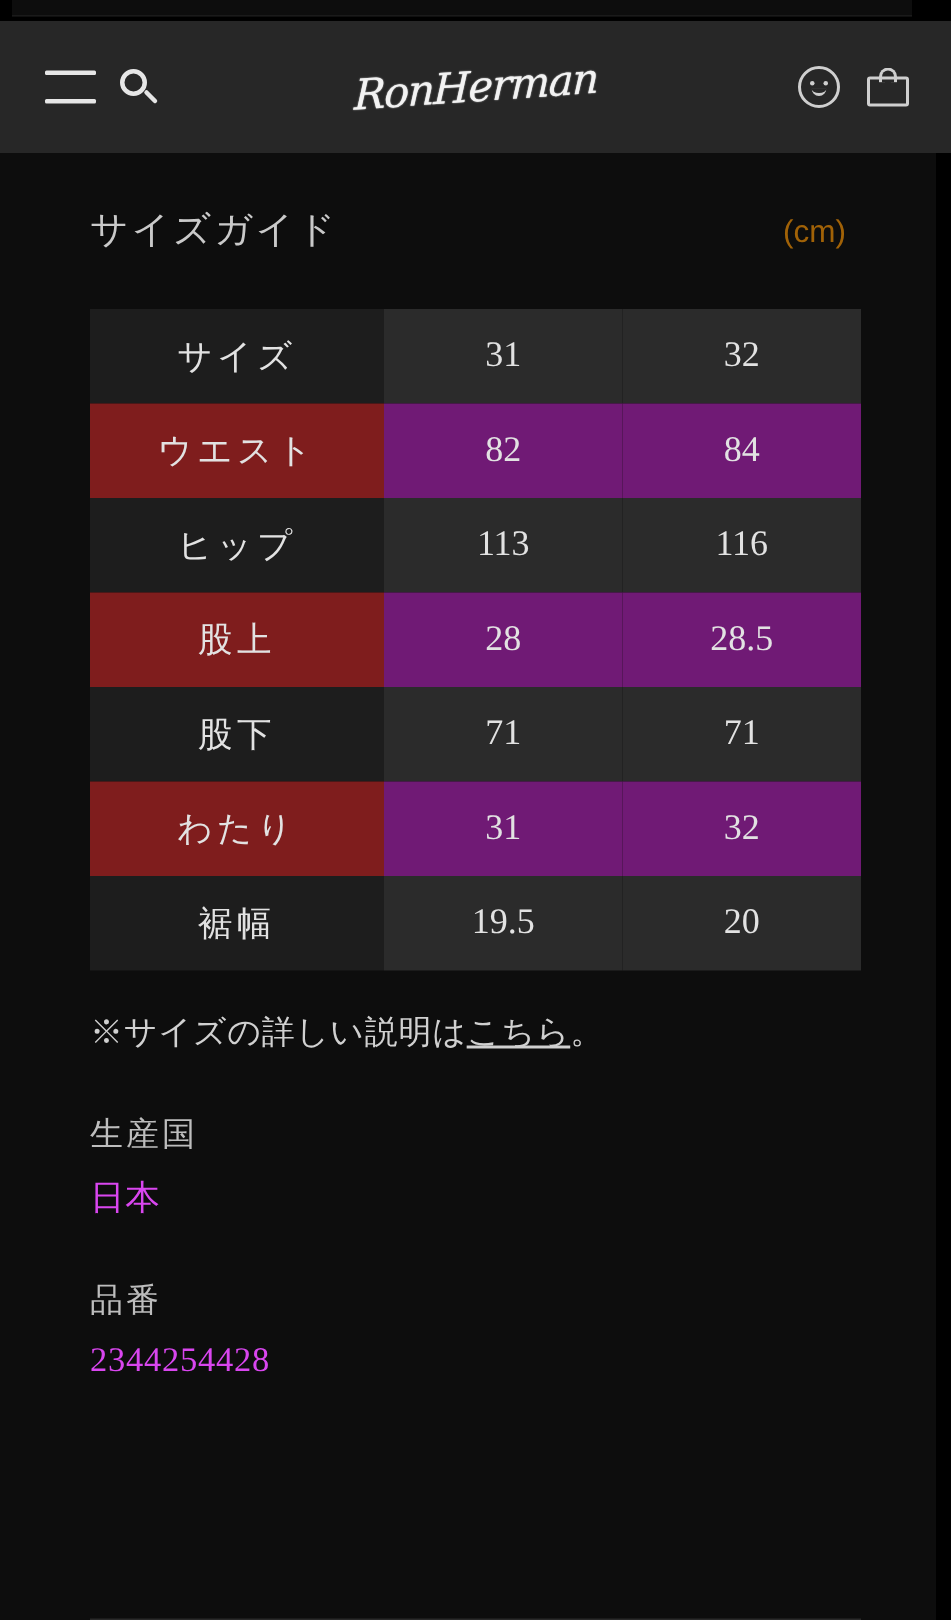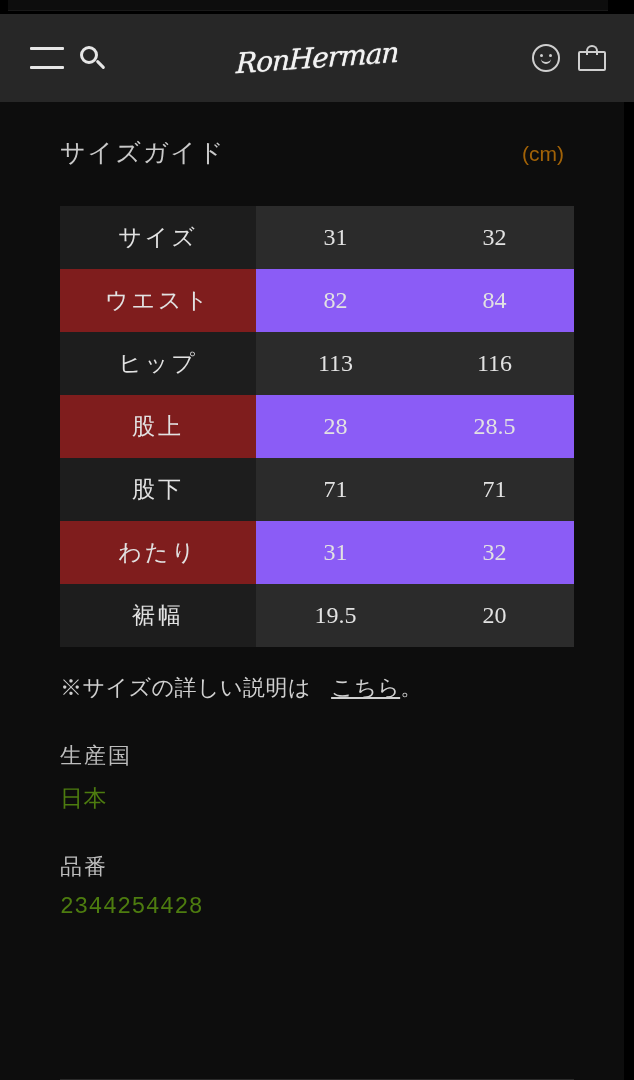--- a/index.html
+++ b/index.html
@@ -203,45 +203,44 @@
   }
   table.size-table td.val {
     width: 159px;
     font-family: "Liberation Serif", serif;
     font-size: 24px;
   }
   
   tr.stripe-a td.label { background: #1d1d1d; }
   tr.stripe-a td.val   { background: #2b2b2b; }
   tr.stripe-b td.label { background: #7f1d1d; }
-  tr.stripe-b td.val   { background: #8b5cf6; }
+  tr.stripe-b td.val   { background: #701a75; }
 
   .note {
     padding-top: 26px;
     font-size: 22px;
     color: #d0d0d0;
     letter-spacing: 0.5px;
   }
   .note a {
     color: #d0d0d0;
     text-decoration: underline;
-    margin-left: 20px;
   }
 
   .spec-block { padding-top: 38px; }
   .spec-label {
     font-size: 22px;
     color: #bdbdbd;
     letter-spacing: 2px;
   }
   .spec-value {
     font-size: 23px;
-    color: #4d7c0f;
+    color: #d946ef;
     padding-top: 12px;
-    font-family: Liberation Mono, monospace;
+    font-family: Liberation Serif, serif;
     letter-spacing: 0.5px;
   }
   .bottom-rule {
     position: absolute;
     left: 60px;
     bottom: 0;
     width: 514px;
     height: 1px;
     background: #2a2a2a;
   }

